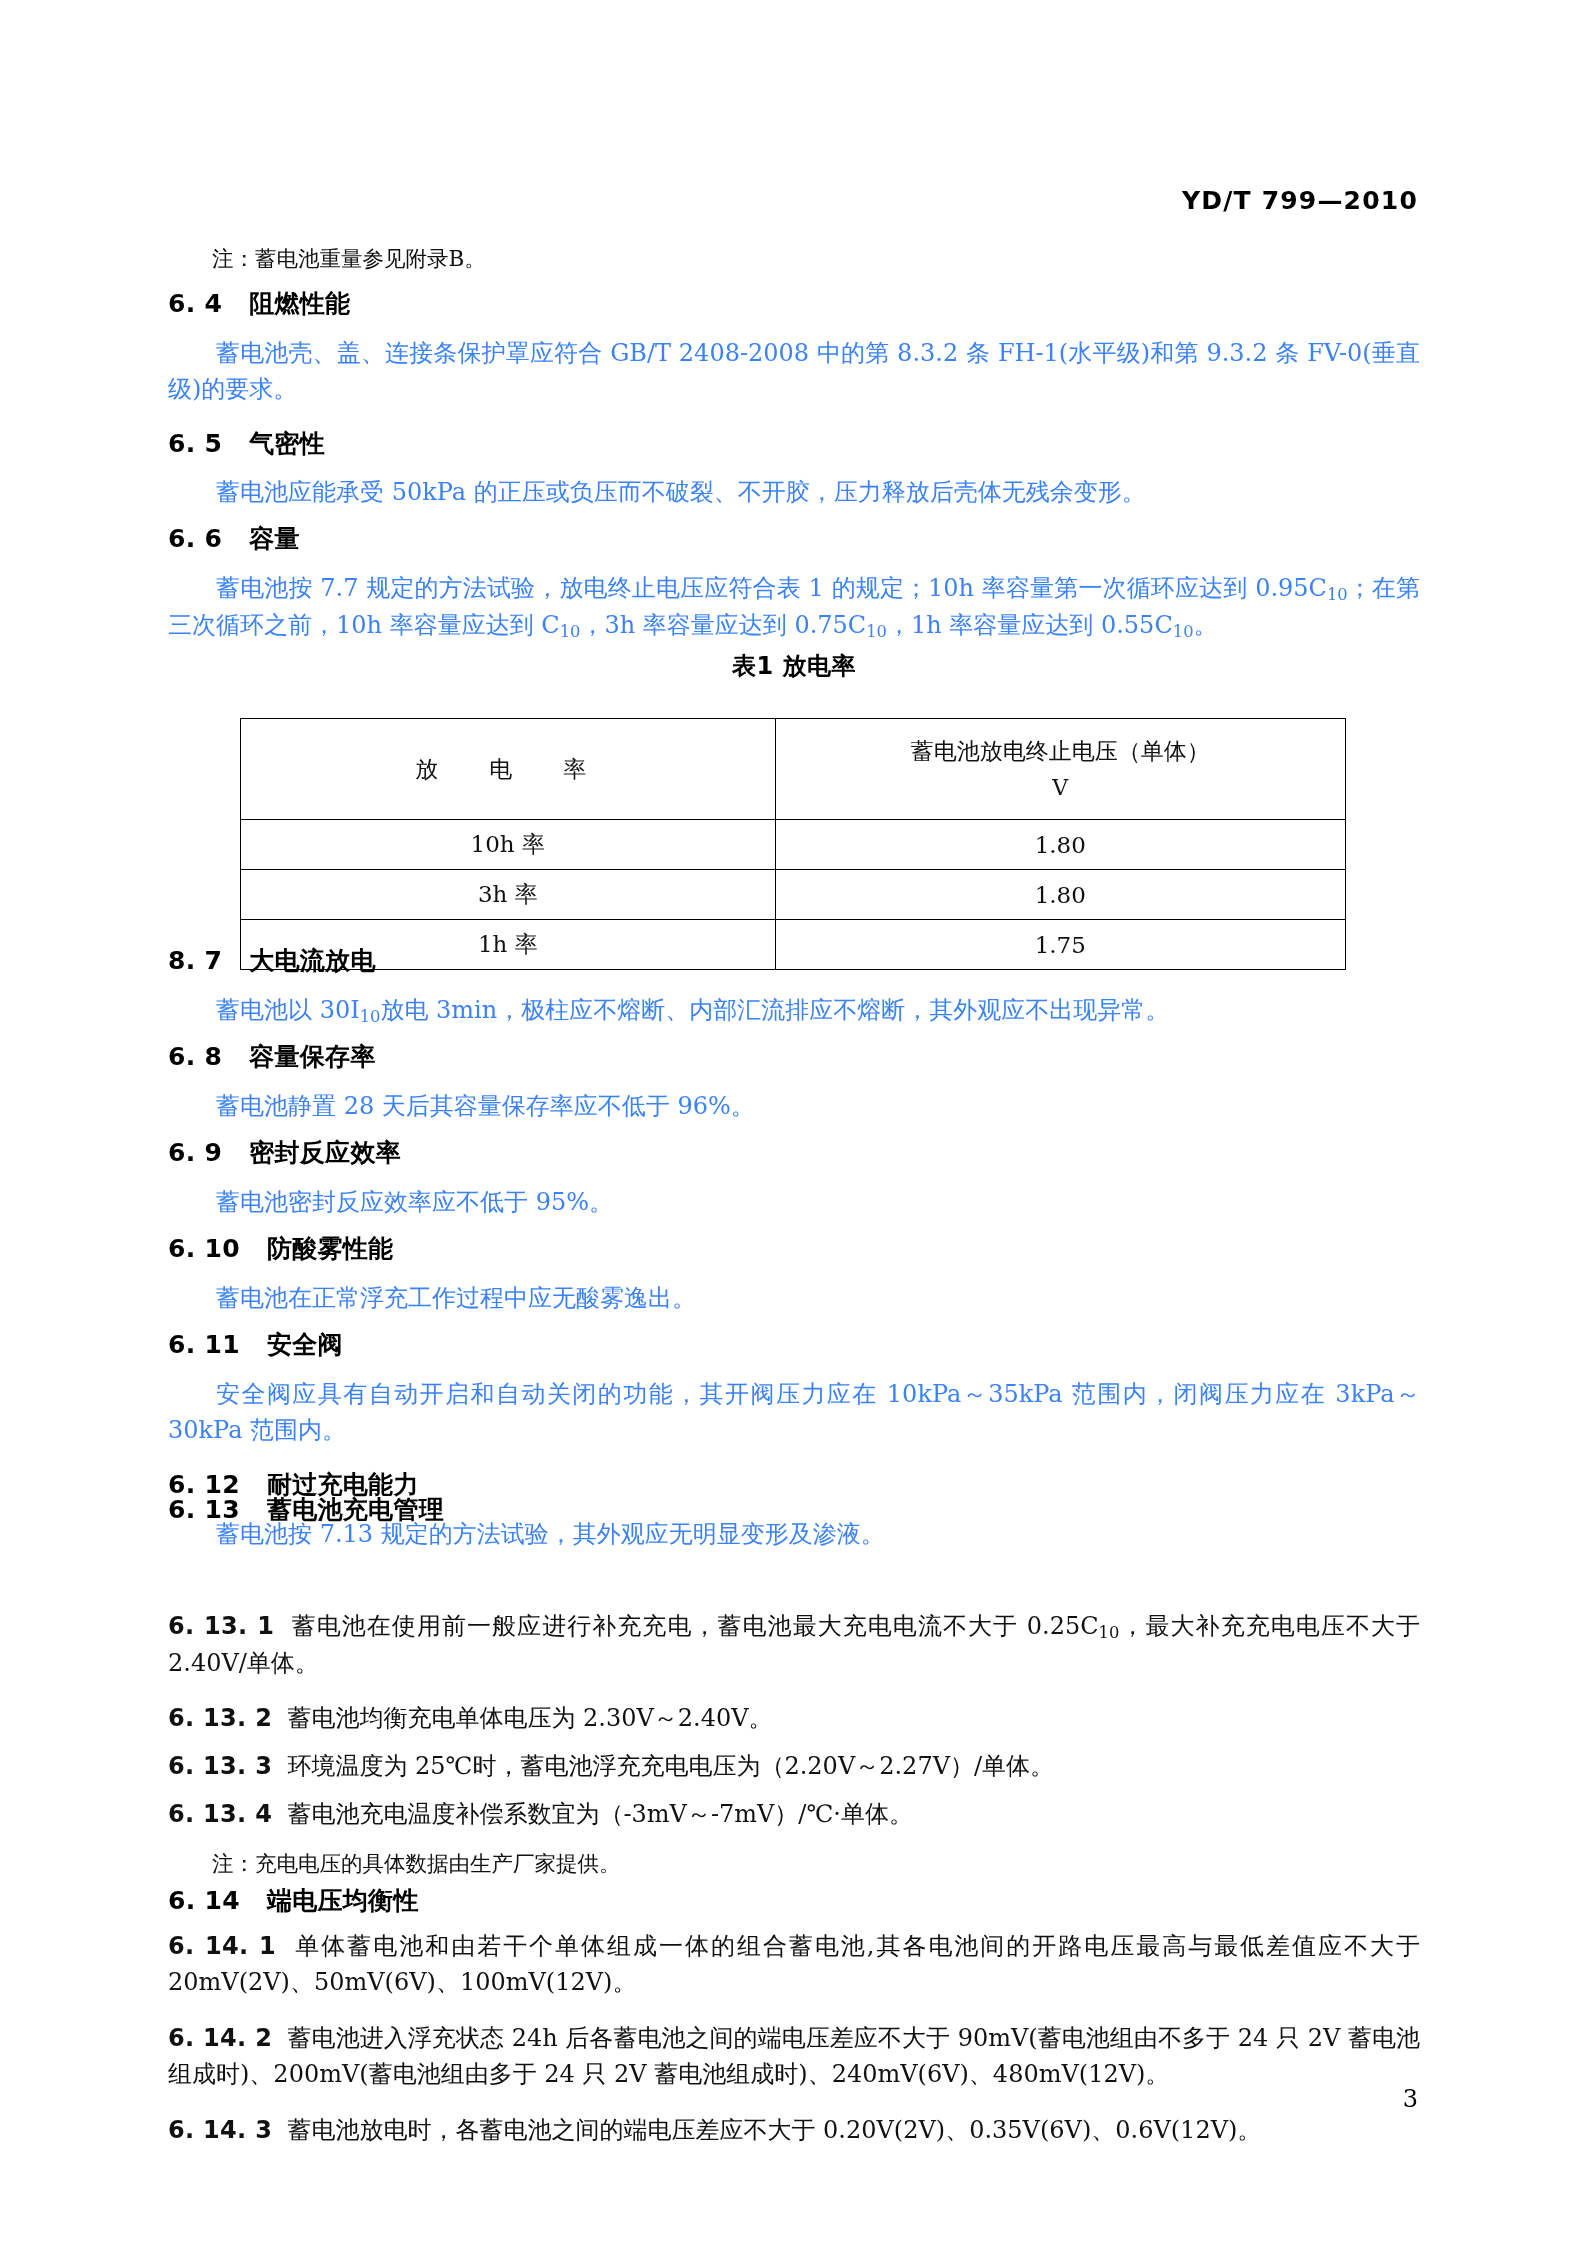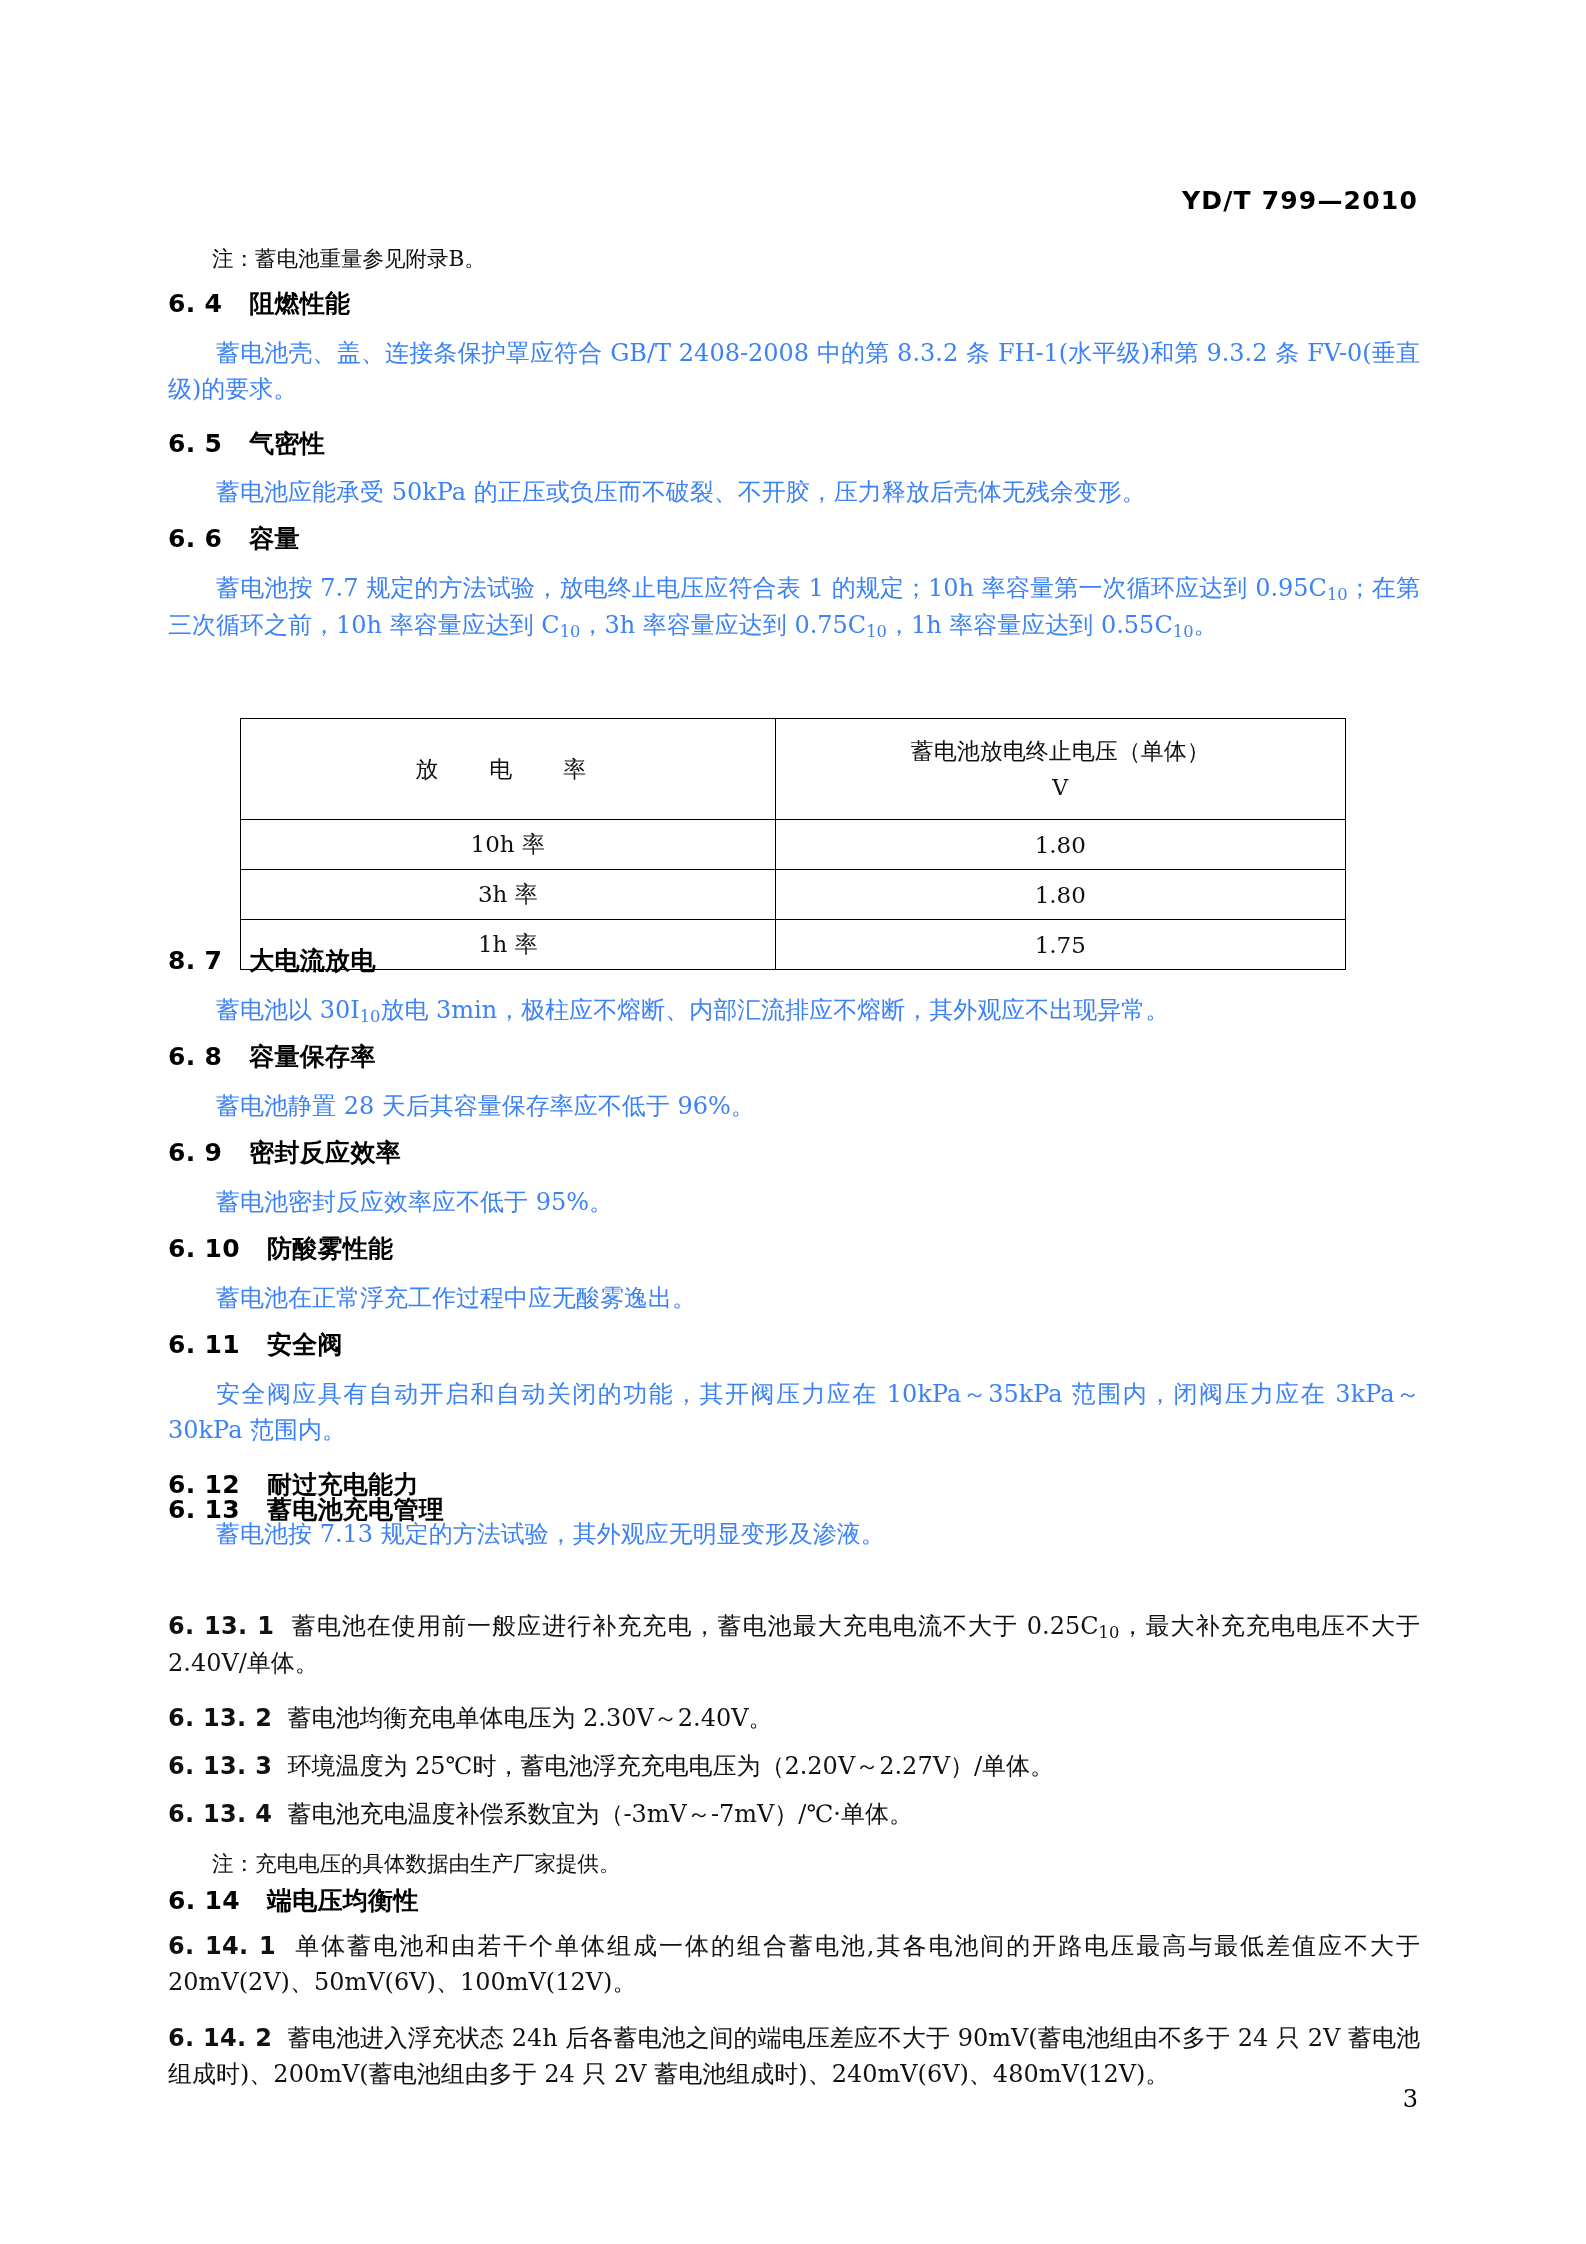--- a/index.html
+++ b/index.html
@@ -156,20 +156,21 @@
 
   <div class="body-block heading" style="top:287px;"><span>6. 4</span>&nbsp;&nbsp;&nbsp;<span>阻燃性能</span></div>
   <div class="body-block para indent" style="top:335px;">蓄电池壳、盖、连接条保护罩应符合 GB/T 2408-2008 中的第 8.3.2 条 FH-1(水平级)和第 9.3.2 条 FV-0(垂直级)的要求。</div>
 
   <div class="body-block heading" style="top:427px;"><span>6. 5</span>&nbsp;&nbsp;&nbsp;<span>气密性</span></div>
   <div class="body-block para indent" style="top:474px;">蓄电池应能承受 50kPa 的正压或负压而不破裂、不开胶，压力释放后壳体无残余变形。</div>
 
   <div class="body-block heading" style="top:522px;"><span>6. 6</span>&nbsp;&nbsp;&nbsp;<span>容量</span></div>
   <div class="body-block para indent" style="top:570px;"><span>蓄电池按 7.7 规定的方法试验，放电终止电压应符合表 1 的规定；10h 率容量第一次循环应达到 0.95C</span><sub>10</sub><span>；在第三次循环之前，10h 率容量应达到 C</span><sub>10</sub><span>，3h 率容量应达到 0.75C</span><sub>10</sub><span>，1h 率容量应达到 0.55C</span><sub>10</sub><span>。</span></div>
 
+  <div class="table-caption" style="top:650px;">表1   放电率</div>
 
   <table class="rate-table" style="top:694px;margin-top:24px;">
     <tbody>
       <tr>
         <td class="hdr-cell col-left"><span class="spaced">放　电　率</span></td>
         <td class="hdr-cell col-right">
           <span>蓄电池放电终止电压（单体）</span>
           <span class="unit">V</span>
         </td>
       </tr>
@@ -217,16 +218,17 @@
   <div class="body-block numbered" style="top:1796px;"><span class="num">6. 13. 4</span>&nbsp;&nbsp;<span>蓄电池充电温度补偿系数宜为（-3mV～-7mV）/℃·单体。</span></div>
 
   <div class="body-block note" style="top:1848px;">注：充电电压的具体数据由生产厂家提供。</div>
 
   <div class="body-block heading" style="top:1884px;"><span>6. 14</span>&nbsp;&nbsp;&nbsp;<span>端电压均衡性</span></div>
 
   <div class="body-block numbered" style="top:1928px;"><span class="num">6. 14. 1</span>&nbsp;&nbsp;<span>单体蓄电池和由若干个单体组成一体的组合蓄电池,其各电池间的开路电压最高与最低差值应不大于 20mV(2V)、50mV(6V)、100mV(12V)。</span></div>
 
   <div class="body-block numbered" style="top:2020px;"><span class="num">6. 14. 2</span>&nbsp;&nbsp;<span>蓄电池进入浮充状态 24h 后各蓄电池之间的端电压差应不大于 90mV(蓄电池组由不多于 24 只 2V 蓄电池组成时)、200mV(蓄电池组由多于 24 只 2V 蓄电池组成时)、240mV(6V)、480mV(12V)。</span></div>
 
+  <div class="body-block numbered" style="top:2112px;"><span class="num">6. 14. 3</span>&nbsp;&nbsp;<span>蓄电池放电时，各蓄电池之间的端电压差应不大于 0.20V(2V)、0.35V(6V)、0.6V(12V)。</span></div>
 
   <div class="page-number">3</div>
 
 </div>
 
 </body></html>

